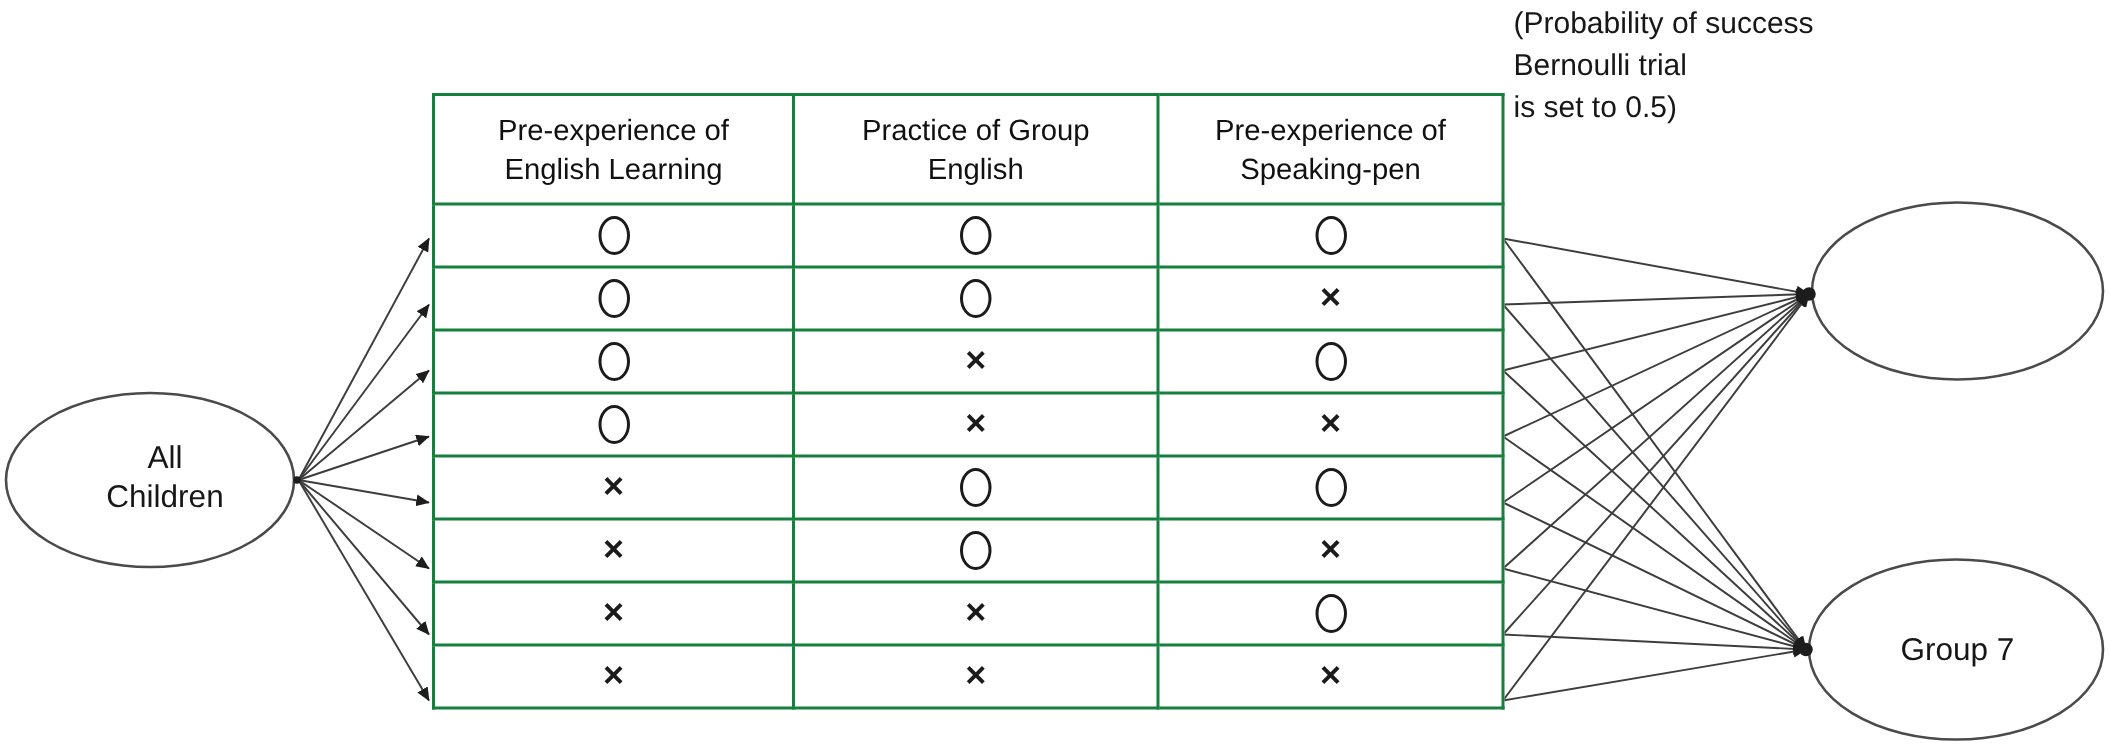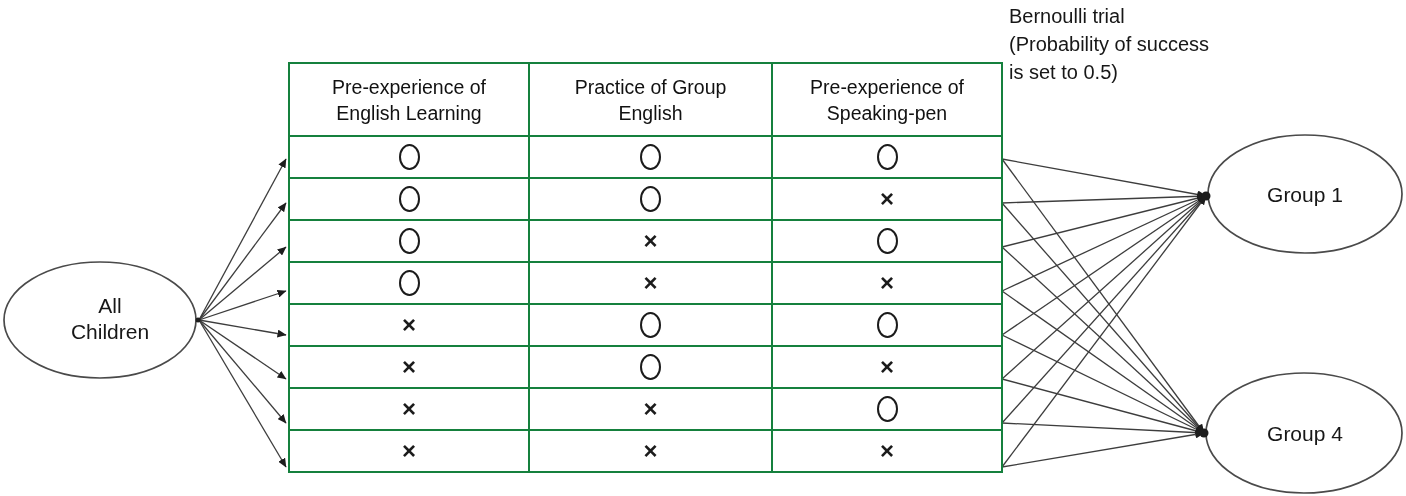--- a/index.html
+++ b/index.html
@@ -130,32 +130,31 @@
       <ellipse cx="100" cy="320" rx="96" ry="58" fill="#ffffff" stroke="#4a4a4a" stroke-width="1.7"></ellipse>
       <ellipse cx="1305" cy="194" rx="97" ry="59" fill="#ffffff" stroke="#4a4a4a" stroke-width="1.7"></ellipse>
       <ellipse cx="1304" cy="433" rx="98" ry="60" fill="#ffffff" stroke="#4a4a4a" stroke-width="1.7"></ellipse>
       <circle cx="198" cy="320" r="2.5" fill="#1d1d1d"></circle>
       <circle cx="1206" cy="196" r="4.5" fill="#1d1d1d"></circle>
       <circle cx="1204" cy="433" r="4.5" fill="#1d1d1d"></circle>
     </g>
   </svg>
 
   <div id="annotation">
+    <div>(Probability of success</div>
     <div>Bernoulli trial</div>
-    <div>(Probability of success</div>
     <div>is set to 0.5)</div>
   </div>
 
   <div id="all-children-label" class="node-label">
     <div>All</div>
     <div>Children</div>
   </div>
 
-  <div id="group1-label" class="node-label">Group 1</div>
-  <div id="group2-label" class="node-label">Group 4</div>
+  <div id="group2-label" class="node-label">Group 7</div>
 
   <table id="condition-table">
     <colgroup>
       <col style="width:240px">
         <col style="width:243px">
         <col style="width:230px">
     </colgroup>
     <thead>
       <tr id="header-row">
           <th>

